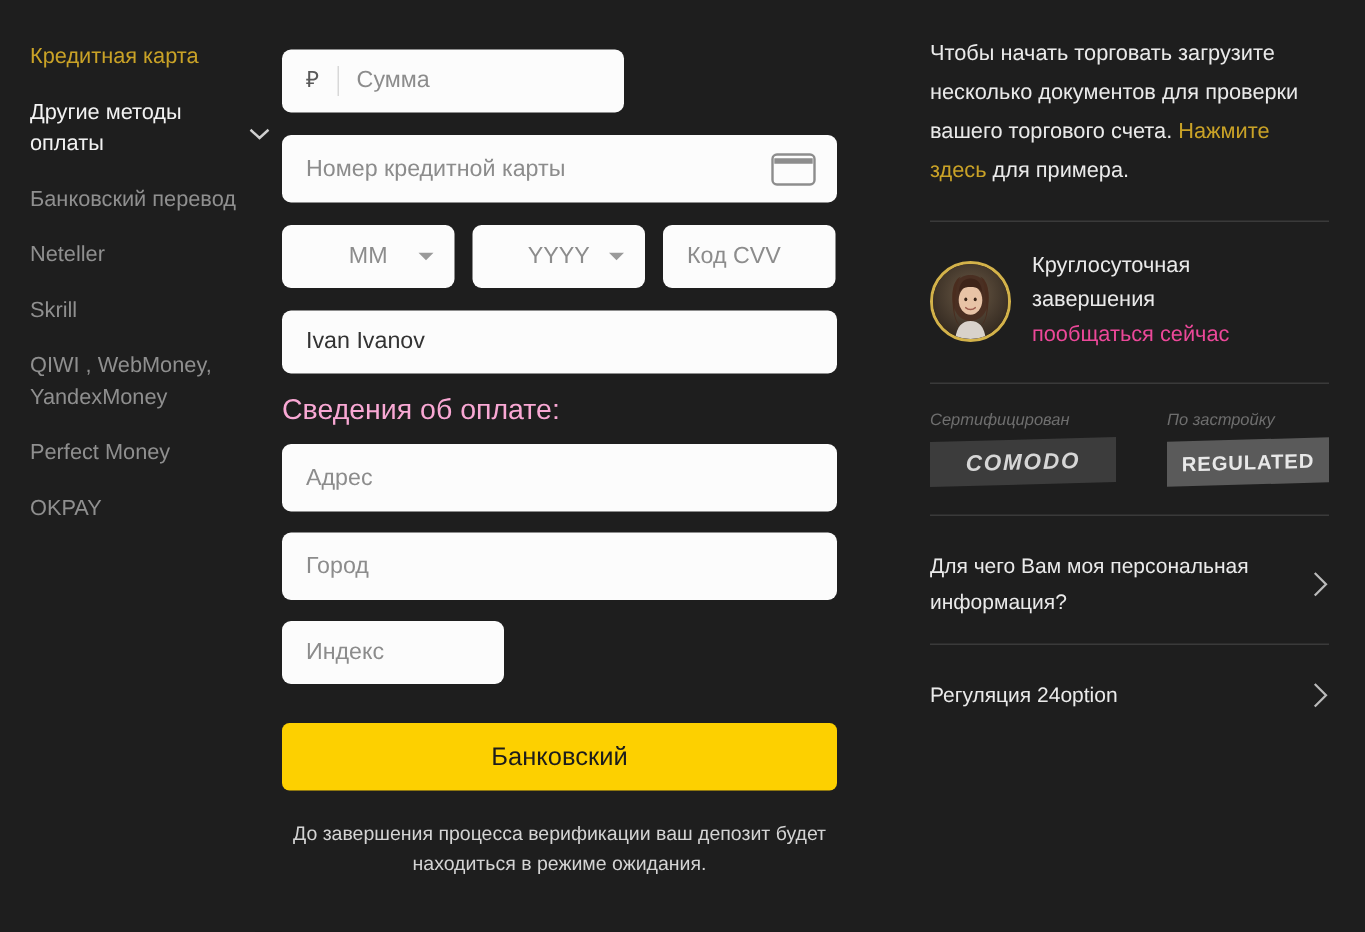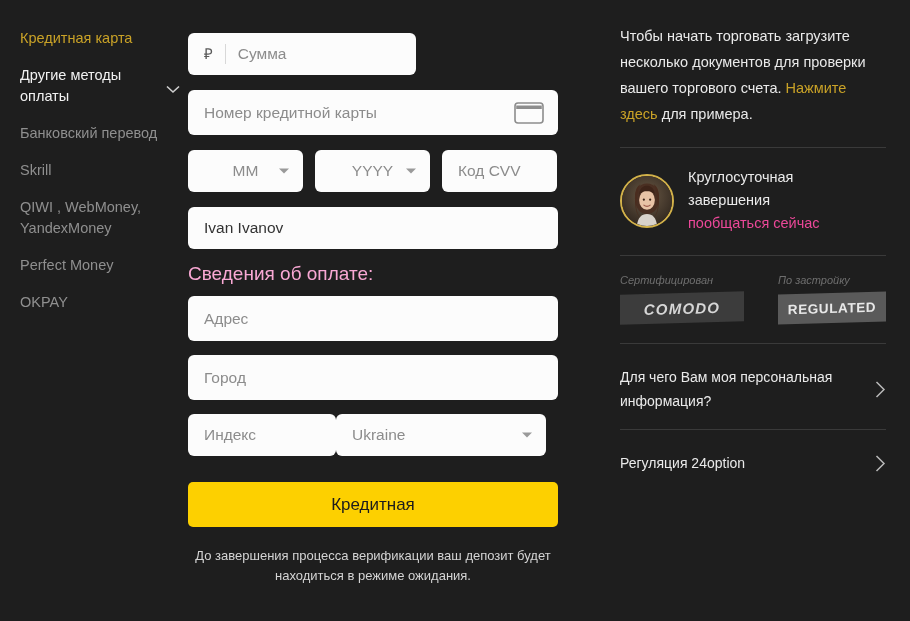--- a/index.html
+++ b/index.html
@@ -108,21 +108,21 @@
     border-top: 5px solid #9a9a9a;
   }
   .cvv { width: 115px; }
   .row-name { width: 370px; margin-bottom: 14px; }
   .section-label {
     color: #f9a8d4;
     font-size: 19px;
     margin-bottom: 11px;
   }
   .row-wide { width: 370px; height: 45px; margin-bottom: 14px; }
-  .pair { display: flex; gap: 0; margin-bottom: 26px; }
+  .pair { display: flex; gap: 16px; margin-bottom: 26px; }
   .zip { width: 148px; height: 42px; }
   .country { width: 210px; height: 42px; cursor: pointer; }
   .submit {
     width: 370px;
     height: 45px;
     background: #fdd000;
     border: none;
     border-radius: 5px;
     color: #1c1c1c;
     font-size: 17px;
@@ -239,20 +239,23 @@
         <svg viewBox="0 0 14 9">
             <path d="M1 1.5 L7 7 L13 1.5" fill="none" stroke="#cfcfcf" stroke-width="1.6"></path>
           </svg>
       </span>
     </div>
 
     <div class="nav-item">
       <span>Банковский перевод</span>
     </div>
 
+    <div class="nav-item">
+      <span>Neteller</span>
+    </div>
 
     <div class="nav-item">
       <span>Skrill</span>
     </div>
 
     <div class="nav-item">
       <span>QIWI , WebMoney, YandexMoney</span>
     </div>
 
     <div class="nav-item">
@@ -307,27 +310,23 @@
     </div>
 
     <div class="field row-wide">
       <span>Город</span>
     </div>
 
     <div class="pair">
       <div class="field zip">
         <span>Индекс</span>
       </div>
-      <div class="field country">
-        <span>Ukraine</span>
-        <span class="sel-caret"></span>
-      </div>
-    </div>
-
-    <button type="submit" class="submit">Кредитная</button>
+    </div>
+
+    <button type="submit" class="submit">Банковский</button>
 
     <div class="disclaimer">До завершения процесса верификации ваш депозит будет находиться в режиме ожидания.</div>
 
   </form>
 
   <aside class="right-col">
 
     <p class="promo"><span>Чтобы начать торговать загрузите несколько документов для проверки вашего торгового счета. </span><a>Нажмите здесь</a><span> для примера.</span></p>
 
     <div class="hr"></div>

